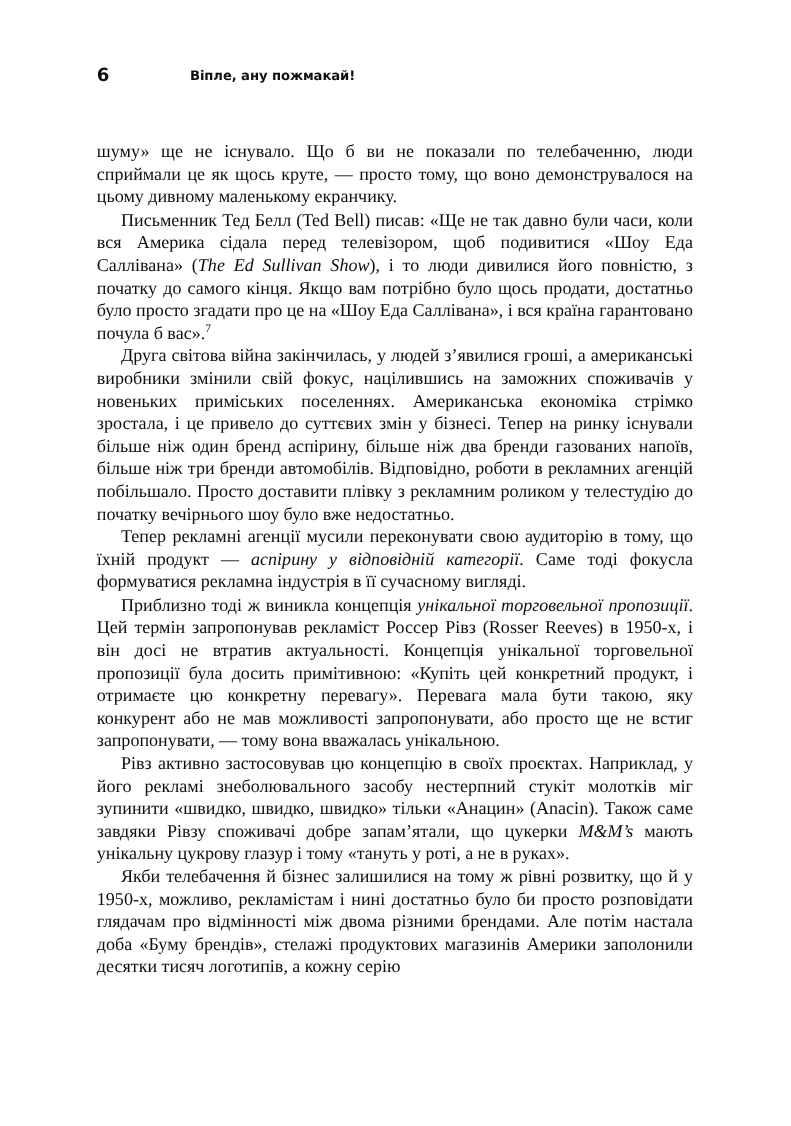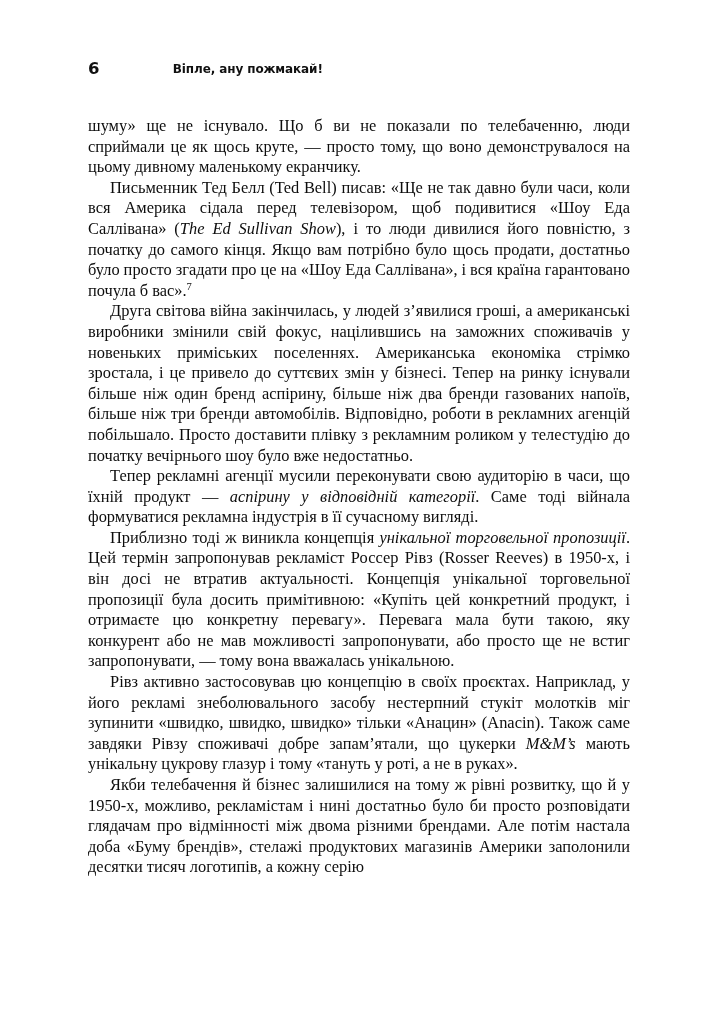--- a/index.html
+++ b/index.html
@@ -51,21 +51,21 @@
     color: #111111;
     letter-spacing: -0.1px;
     margin-left: 73px;
     flex: 0 0 auto;
     white-space: nowrap;
   }
 
   
   .textblock {
     position: absolute;
-    top: 116px;
+    top: 128px;
     left: 88px;
     width: 542px;
   }
 
   .para {
     margin: 0;
     font-size: 16.4px;
     line-height: 20.6px;
     text-align: justify;
     text-justify: inter-word;
@@ -92,19 +92,19 @@
 
   <header class="running-head">
     <span class="folio">6</span>
     <span class="running-title">Віпле, ану пожмакай!</span>
   </header>
 
   <main class="textblock">
       <p class="para"><span>шуму» ще не існувало. Що б ви не показали по телебаченню, люди сприймали це як щось круте, — просто тому, що воно демонструва­лося на цьому дивному маленькому екранчику.</span></p>
       <p class="para indent"><span>Письменник Тед Белл (Ted Bell) писав: «Ще не так давно були часи, коли вся Америка сідала перед телевізором, щоб подивитися «Шоу Еда Саллівана» (</span><em>The Ed Sullivan Show</em><span>), і то люди дивилися його пов­ністю, з початку до самого кінця. Якщо вам потрібно було щось про­дати, достатньо було просто згадати про це на «Шоу Еда Саллівана», і вся країна гарантовано почула б вас».</span><sup class="fn">7</sup></p>
       <p class="para indent"><span>Друга світова війна закінчилась, у людей з’явилися гроші, а аме­риканські виробники змінили свій фокус, націлившись на заможних споживачів у новеньких приміських поселеннях. Американська еко­номіка стрімко зростала, і це привело до суттєвих змін у бізнесі. Тепер на ринку існували більше ніж один бренд аспірину, більше ніж два бренди газованих напоїв, більше ніж три бренди автомобілів. Відпо­відно, роботи в рекламних агенцій побільшало. Просто доставити плівку з рекламним роликом у телестудію до початку вечірнього шоу було вже недостатньо.</span></p>
-      <p class="para indent"><span>Тепер рекламні агенції мусили переконувати свою аудиторію в часи, що їхній продукт — </span><em>аспірину у відповідній категорії</em><span>. Саме тоді війна­ла формуватися рекламна індустрія в її сучасному вигляді.</span></p>
+      <p class="para indent"><span>Тепер рекламні агенції мусили переконувати свою аудиторію в тому, що їхній продукт — </span><em>аспірину у відповідній категорії</em><span>. Саме тоді фокус­ла формуватися рекламна індустрія в її сучасному вигляді.</span></p>
       <p class="para indent"><span>Приблизно тоді ж виникла концепція </span><em>унікальної торговельної пропозиції</em><span>. Цей термін запропонував рекламіст Россер Рівз (Rosser Reeves) в 1950-х, і він досі не втратив актуальності. Концепція уні­кальної торговельної пропозиції була досить примітивною: «Купіть цей конкретний продукт, і отримаєте цю конкретну перевагу». Пе­ревага мала бути такою, яку конкурент або не мав можливості запро­понувати, або просто ще не встиг запропонувати, — тому вона вва­жалась унікальною.</span></p>
       <p class="para indent"><span>Рівз активно застосовував цю концепцію в своїх проєктах. Напри­клад, у його рекламі знеболювального засобу нестерпний стукіт мо­лотків міг зупинити «швидко, швидко, швидко» тільки «Анацин» (Anacin). Також саме завдяки Рівзу споживачі добре запам’ятали, що цукерки </span><em>M&amp;M’s</em><span> мають унікальну цукрову глазур і тому «тануть у роті, а не в руках».</span></p>
       <p class="para indent"><span>Якби телебачення й бізнес залишилися на тому ж рівні розвитку, що й у 1950-х, можливо, рекламістам і нині достатньо було би просто розповідати глядачам про відмінності між двома різними брендами. Але потім настала доба «Буму брендів», стелажі продуктових мага­зинів Америки заполонили десятки тисяч логотипів, а кожну серію</span></p>
     </main>
 
 </div>
 
 </body></html>

